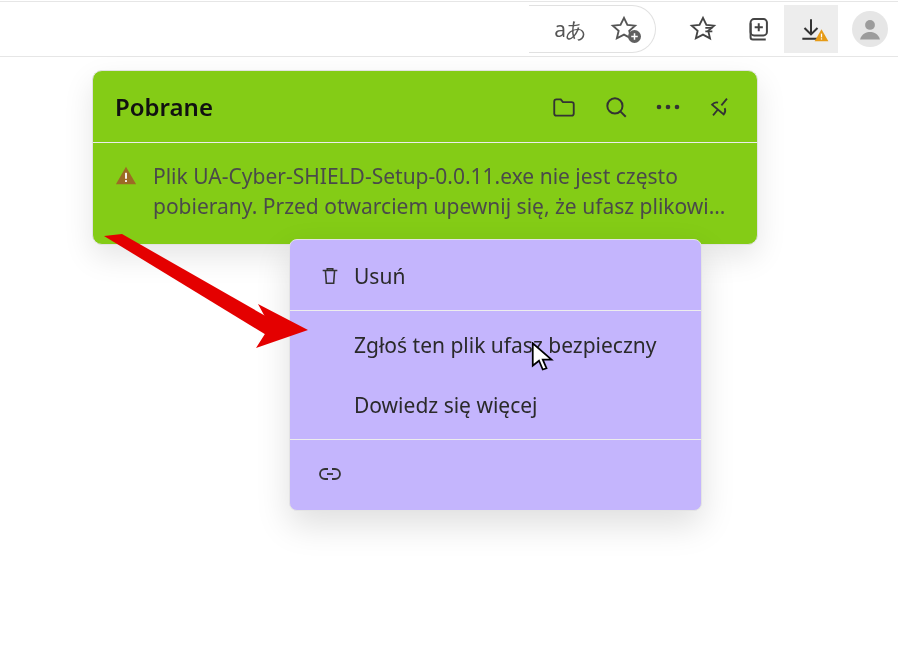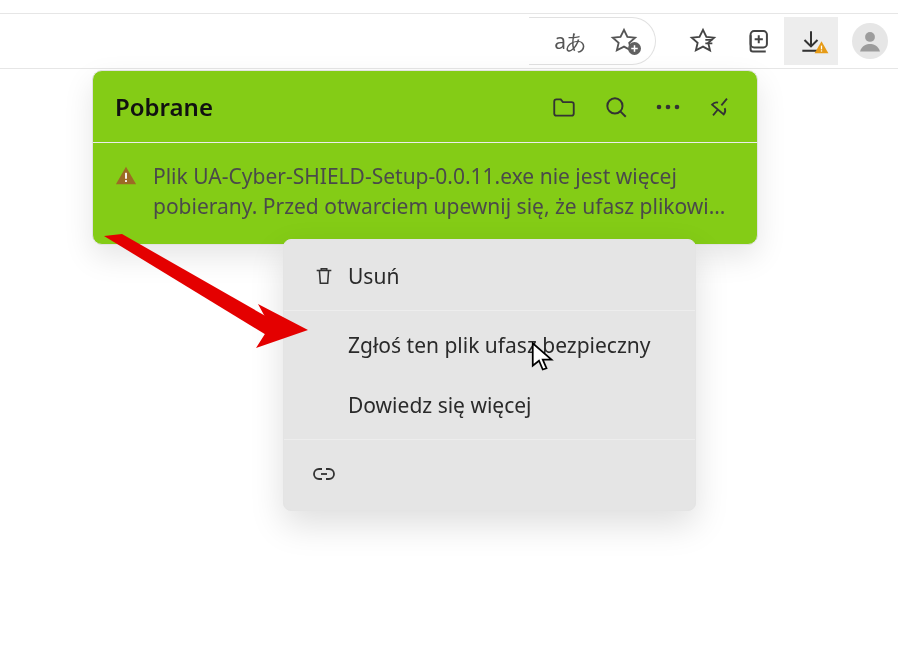--- a/index.html
+++ b/index.html
@@ -9,21 +9,21 @@
     width: 898px;
     height: 658px;
     font-family: "Segoe UI", system-ui, -apple-system, sans-serif;
     background: #fff;
     overflow: hidden;
   }
 
   
   .toolbar {
     position: absolute;
-    left: 0; right: 0; top: 13px;
+    left: 0; right: 0; top: 1px;
     height: 56px;
     border-top: 1px solid #e6e6e6;
     border-bottom: 1px solid #e6e6e6;
     display: flex;
     align-items: center;
     justify-content: flex-end;
     padding-right: 10px;
     background: #fff;
   }
   .addrright {
@@ -115,23 +115,23 @@
   .item-text {
     font-size: 21px;
     line-height: 1.45;
     color: #4a4a4a;
   }
 
   
   .ctx {
     position: absolute;
     top: 239px;
-    left: 283px;
+    left: 289px;
     width: 413px;
-    background: #e5e5e5;
+    background: #c4b5fd;
     border: 1px solid #e4e4e4;
     border-radius: 8px;
     box-shadow: 0 14px 34px rgba(0,0,0,.13);
     padding: 6px 0;
   }
   .ctx-row {
     display: flex;
     align-items: center;
     height: 60px;
     padding: 0 20px 0 16px;
@@ -258,21 +258,21 @@
   </div>
 
   <div class="panel-item">
     <div class="warn-tri">
       <svg width="22" height="22" viewBox="0 0 24 24">
         <path d="M12 2L1 21h22L12 2z" fill="#9c6b25"></path>
         <rect x="11" y="8.5" width="2" height="6.5" fill="#fff"></rect>
         <rect x="11" y="16.5" width="2" height="2" fill="#fff"></rect>
       </svg>
     </div>
-    <div class="item-text">Plik UA-Cyber-SHIELD-Setup-0.0.11.exe nie jest więcej pobierany. Przed otwarciem upewnij się, że ufasz plikowi…</div>
+    <div class="item-text">Plik UA-Cyber-SHIELD-Setup-0.0.11.exe nie jest często pobierany. Przed otwarciem upewnij się, że ufasz plikowi…</div>
   </div>
 </div>
 
 <div class="ctx">
   <div class="ctx-row">
     <span class="ci">
       <svg width="22" height="22" viewBox="0 0 24 24" fill="none" stroke="#333" stroke-width="1.7">
         <path d="M4 6h16M9 6V4h6v2M7 6l1 14h8l1-14"></path>
       </svg>
     </span>

